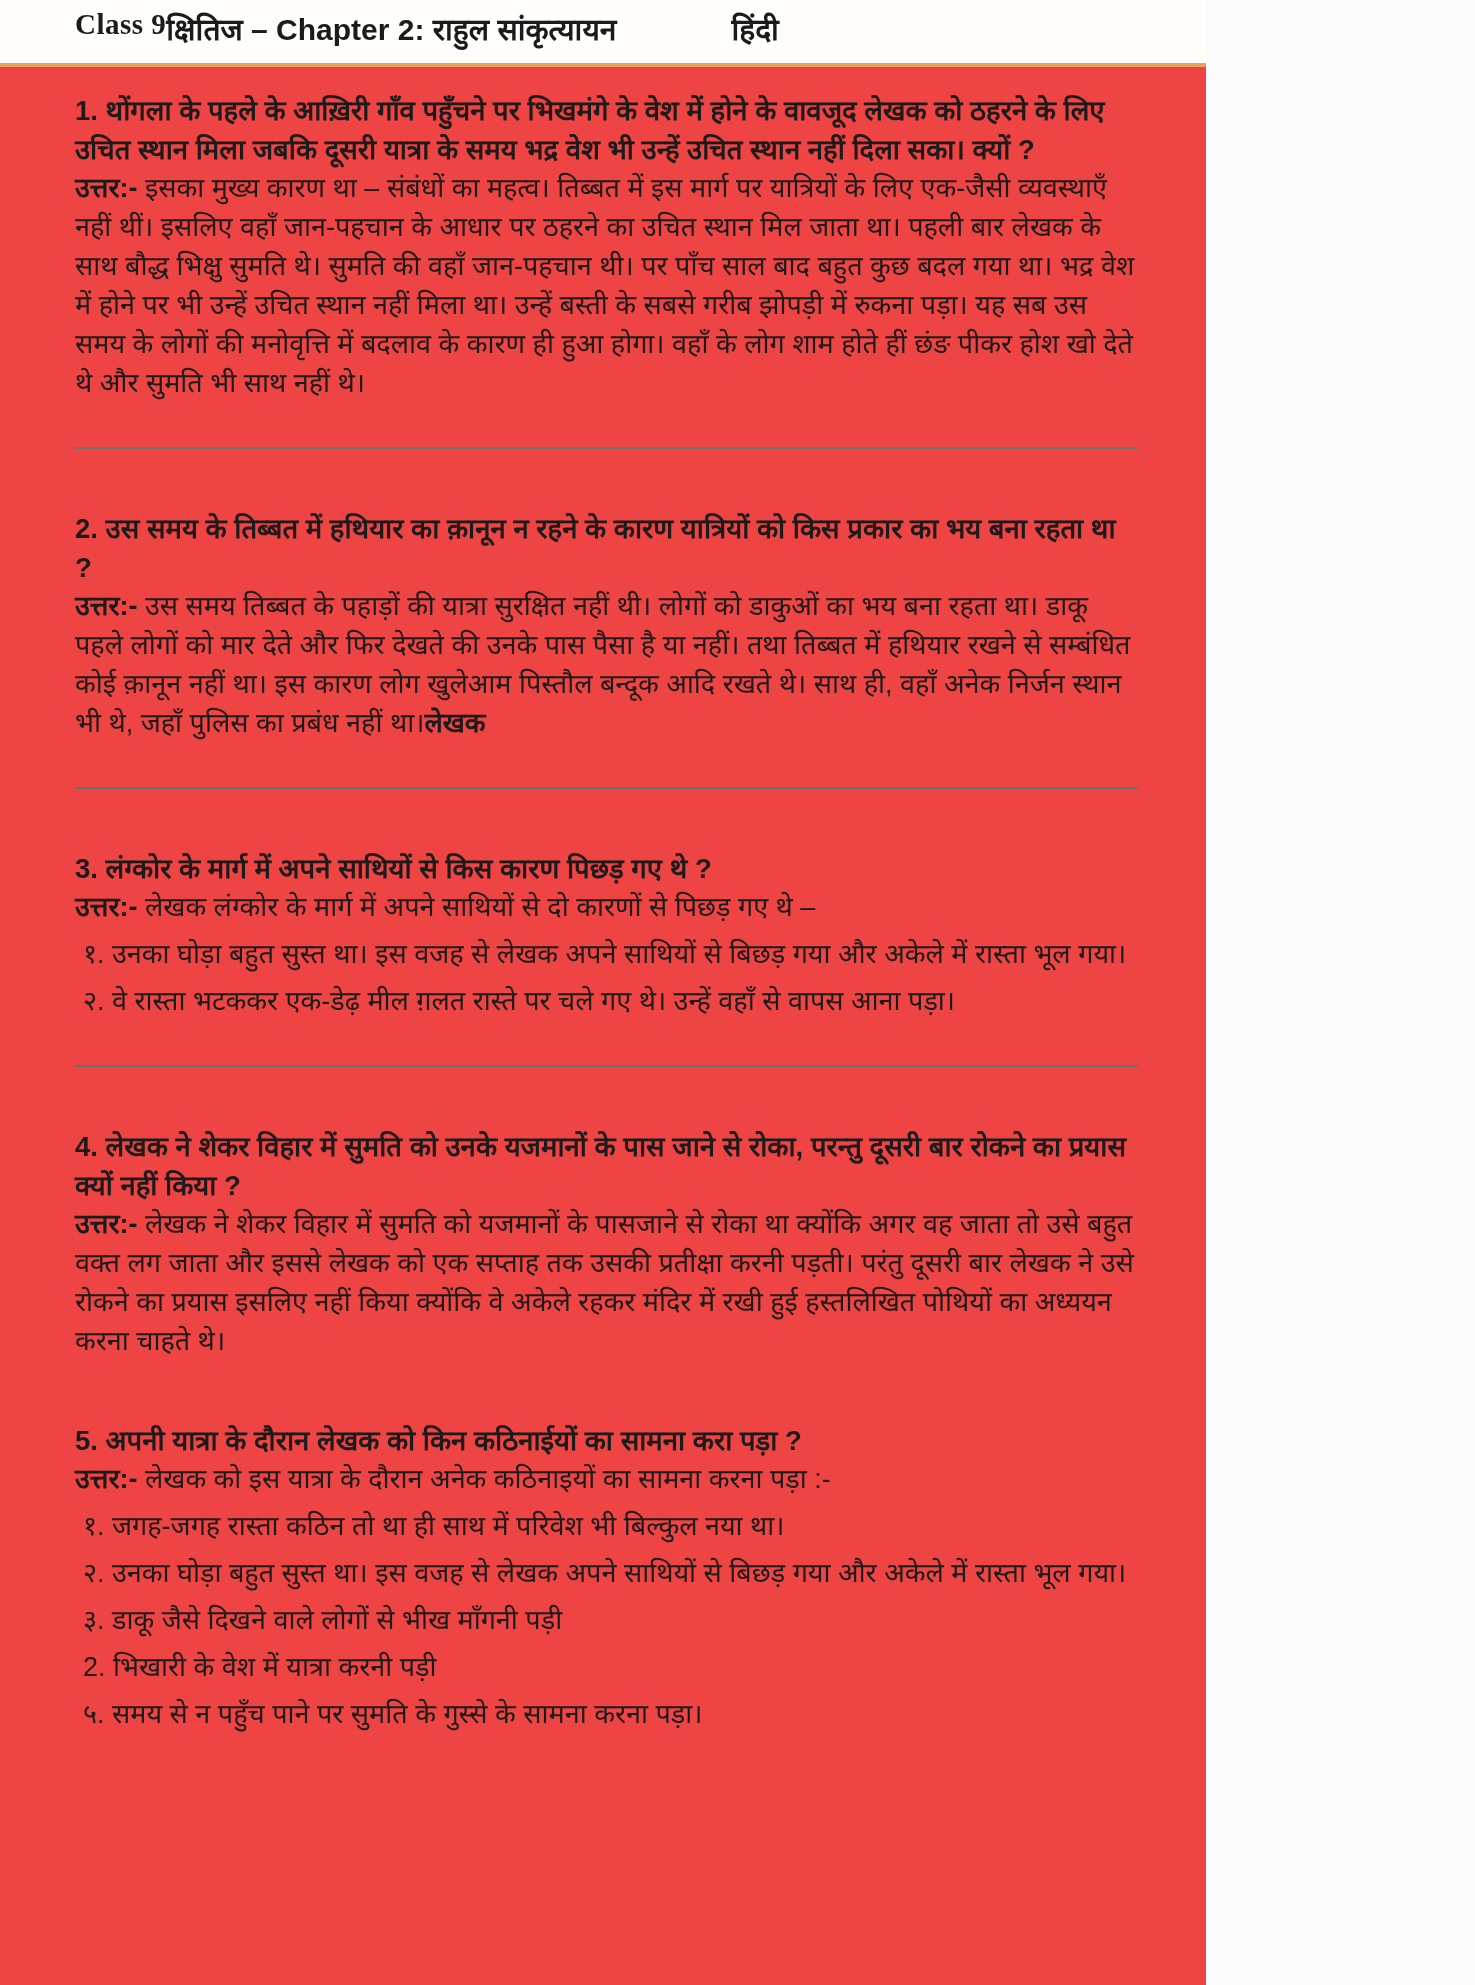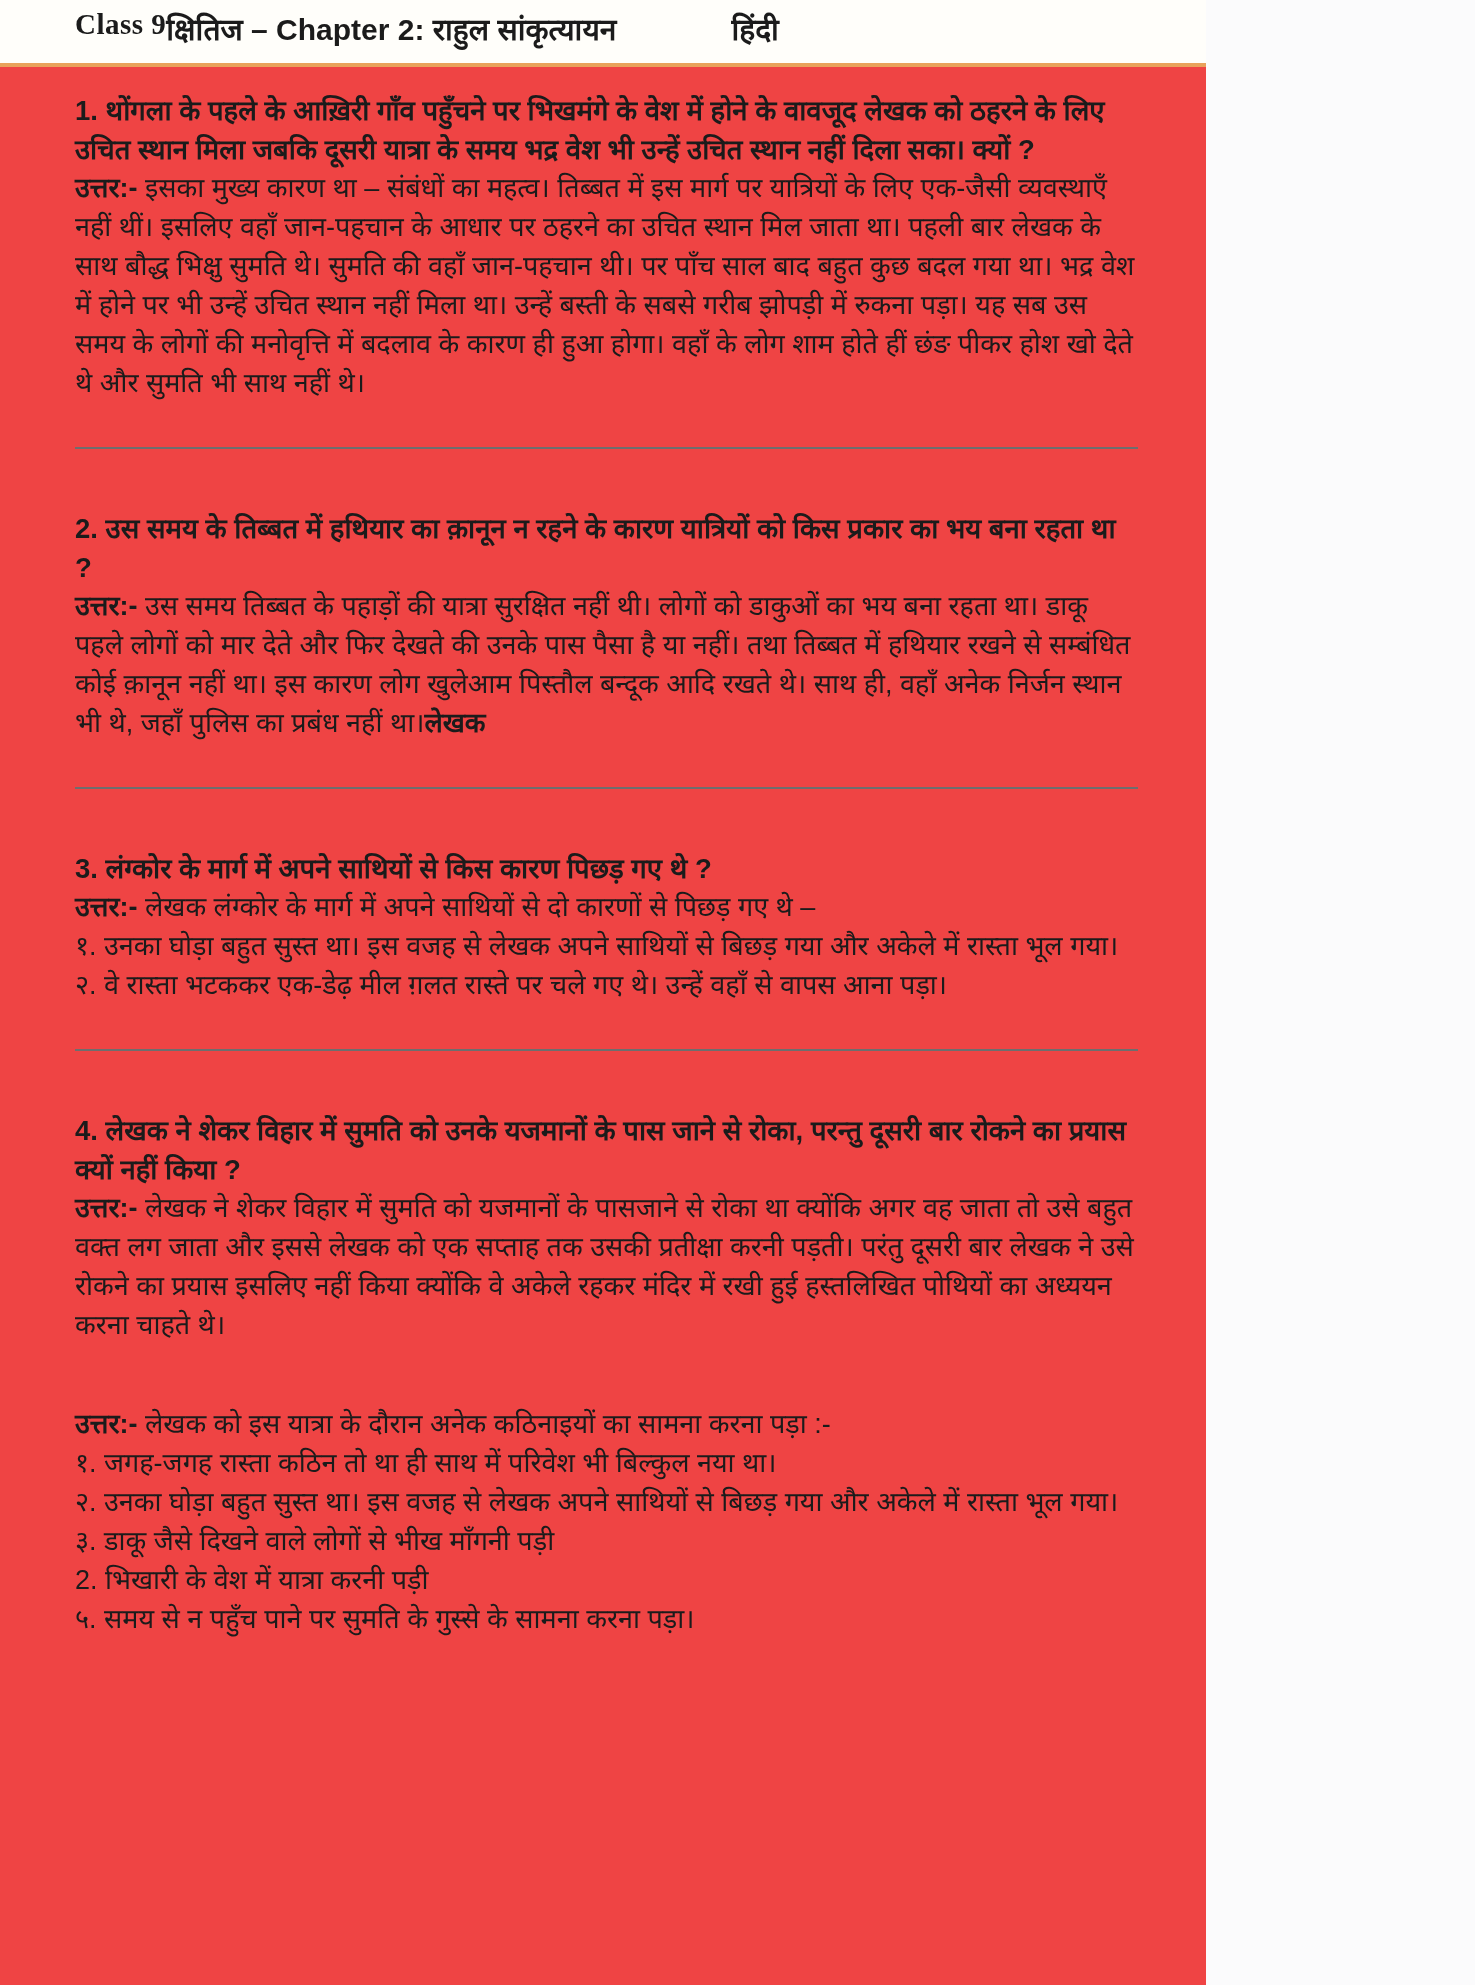--- a/index.html
+++ b/index.html
@@ -62,21 +62,21 @@
   .answer {
     font-size: 27px;
     line-height: 39px;
     margin: 0;
   }
   .ans-label, .ans-suffix { font-weight: 700; }
   .list { margin: 0; }
   .list p {
     font-size: 27px;
     line-height: 39px;
-    margin: 0;
+    margin: 8px;
   }
   .divider {
     border: none;
     border-top: 2px solid #6e6e6e;
     margin: 44px 0 0 0;
   }
 </style>
 </head>
 <body>
 
@@ -115,20 +115,21 @@
   </section>
 
   <section class="qa no-divider">
     <p class="question">4. लेखक ने शेकर विहार में सुमति को उनके यजमानों के पास जाने से रोका, परन्तु दूसरी बार रोकने का प्रयास क्यों नहीं किया ?</p>
     <p class="answer"><strong class="ans-label">उत्तर:-</strong><span class="ans-body"> लेखक ने शेकर विहार में सुमति को यजमानों के पासजाने से रोका था क्योंकि अगर वह जाता तो उसे बहुत वक्त लग जाता और इससे लेखक को एक सप्ताह तक उसकी प्रतीक्षा करनी पड़ती। परंतु दूसरी बार लेखक ने उसे रोकने का प्रयास इसलिए नहीं किया क्योंकि वे अकेले रहकर मंदिर में रखी हुई हस्तलिखित पोथियों का अध्ययन करना चाहते थे।</span><strong class="ans-suffix"></strong></p>
     <div class="list"></div>
 
   </section>
 
   <section class="qa no-divider">
+    <p class="question">5. अपनी यात्रा के दौरान लेखक को किन कठिनाईयों का सामना करा पड़ा ?</p>
     <p class="answer"><strong class="ans-label">उत्तर:-</strong><span class="ans-body"> लेखक को इस यात्रा के दौरान अनेक कठिनाइयों का सामना करना पड़ा :-</span><strong class="ans-suffix"></strong></p>
     <div class="list">
           <p>१. जगह-जगह रास्ता कठिन तो था ही साथ में परिवेश भी बिल्कुल नया था।</p>
           <p>२. उनका घोड़ा बहुत सुस्त था। इस वजह से लेखक अपने साथियों से बिछड़ गया और अकेले में रास्ता भूल गया।</p>
           <p>३. डाकू जैसे दिखने वाले लोगों से भीख माँगनी पड़ी</p>
           <p>2. भिखारी के वेश में यात्रा करनी पड़ी</p>
           <p>५. समय से न पहुँच पाने पर सुमति के गुस्से के सामना करना पड़ा।</p>
         </div>
 
   </section>

